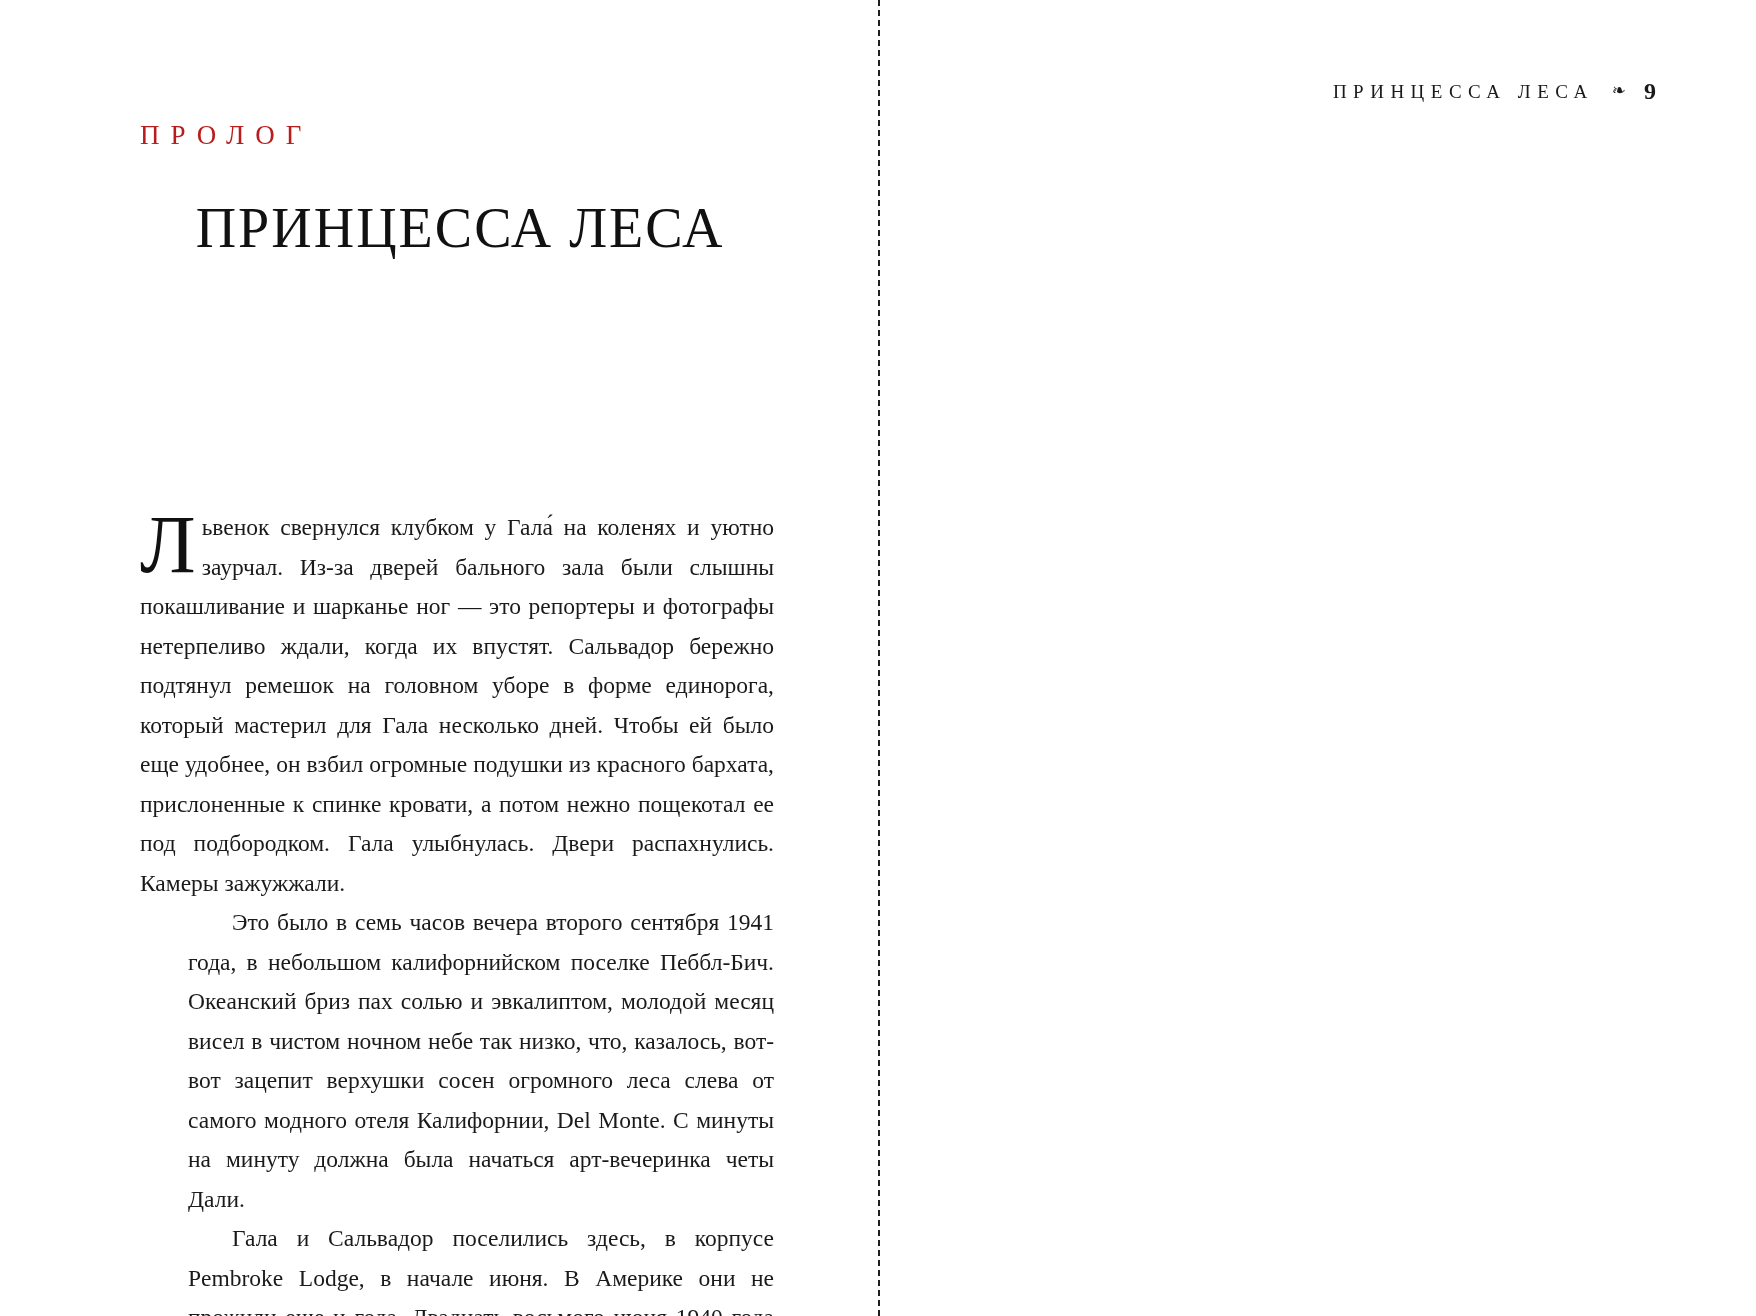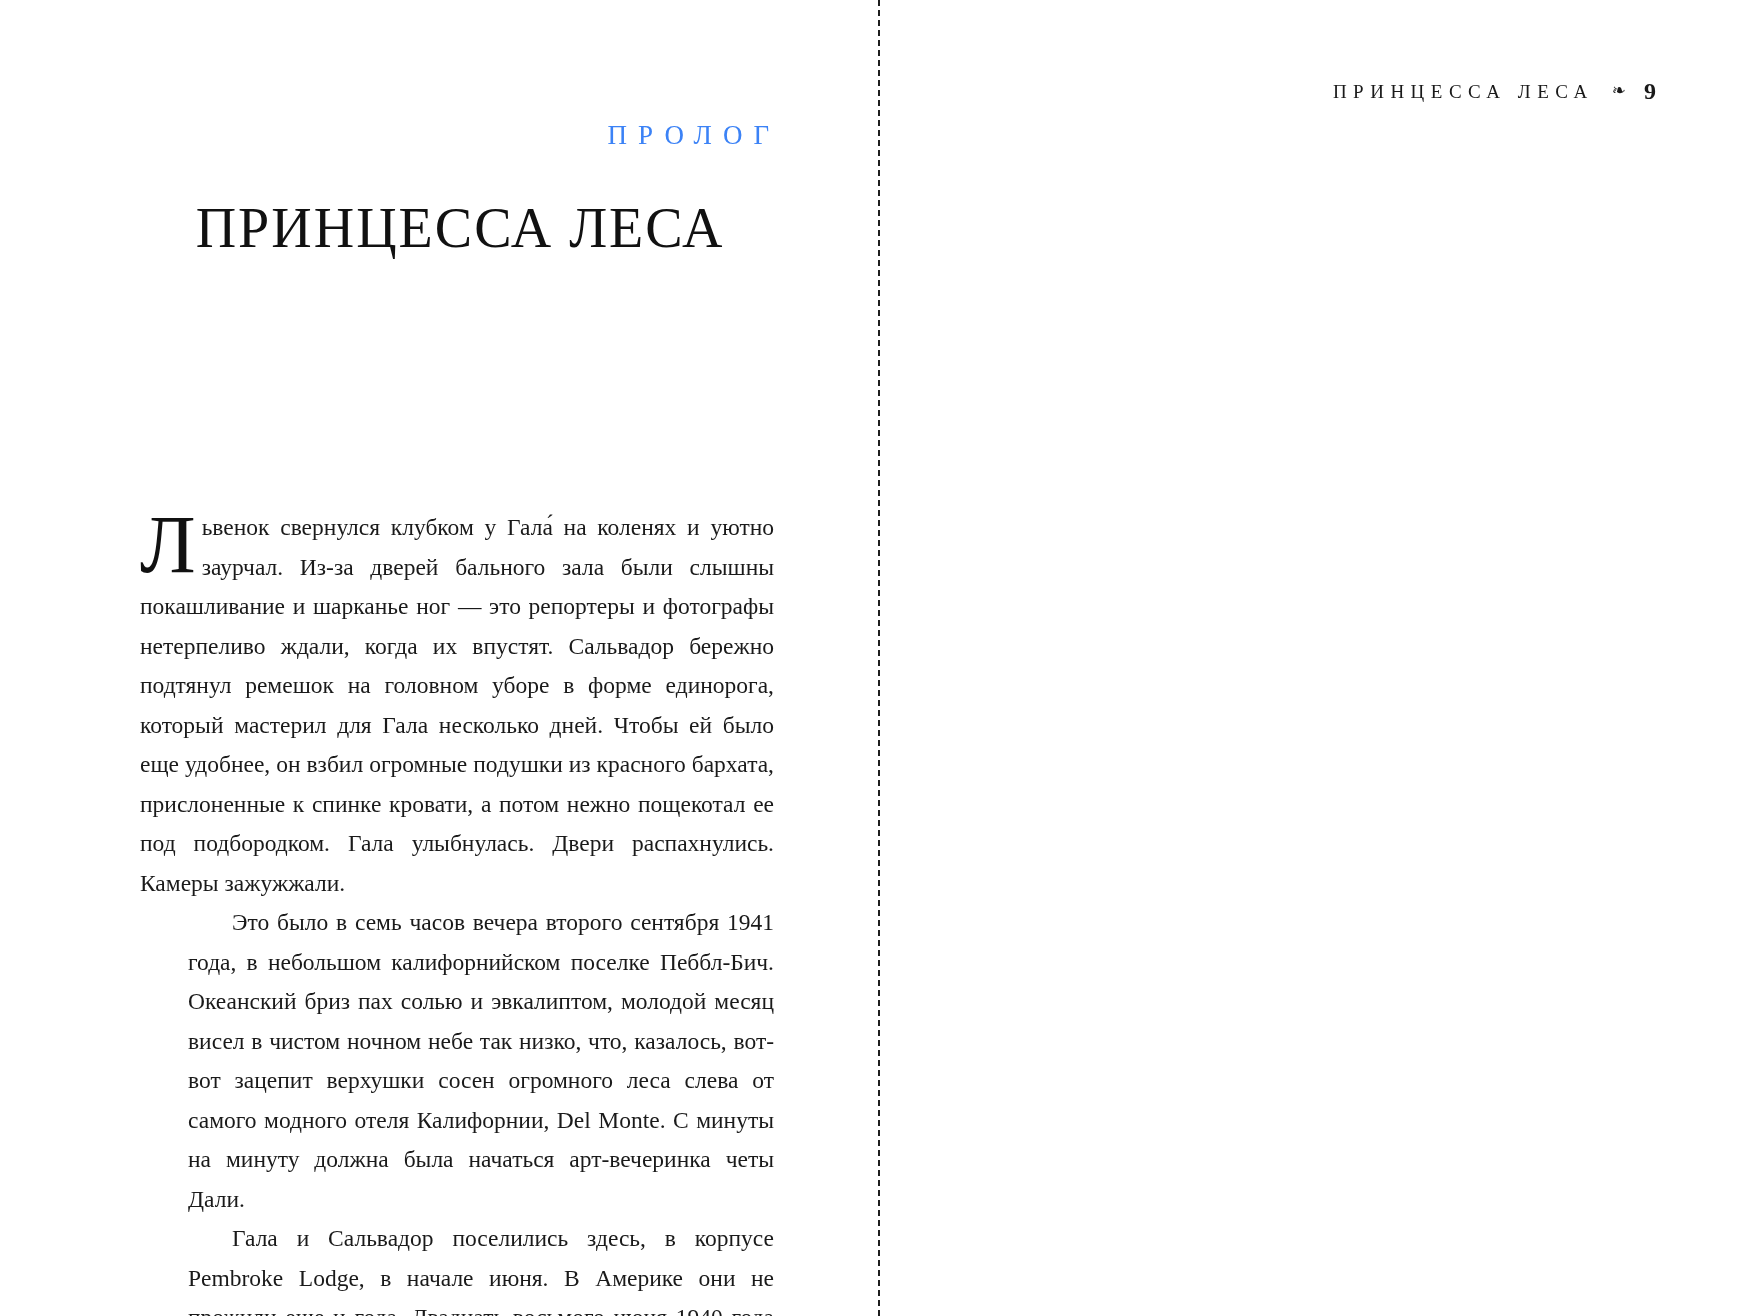--- a/index.html
+++ b/index.html
@@ -43,22 +43,22 @@
   }
 
   
   .prologue-label {
     position: absolute;
     left: 140px;
     top: 120px;
     width: 640px;
     font-size: 27px;
     letter-spacing: 11px;
-    text-align: right;
-    color: #3b82f6;
+    text-align: left;
+    color: #b91c1c;
     font-family: "Liberation Serif", "DejaVu Serif", serif;
   }
   .chapter-title {
     position: absolute;
     left: 120px;
     top: 196px;
     width: 680px;
     text-align: center;
     font-size: 56px;
     letter-spacing: 2px;

